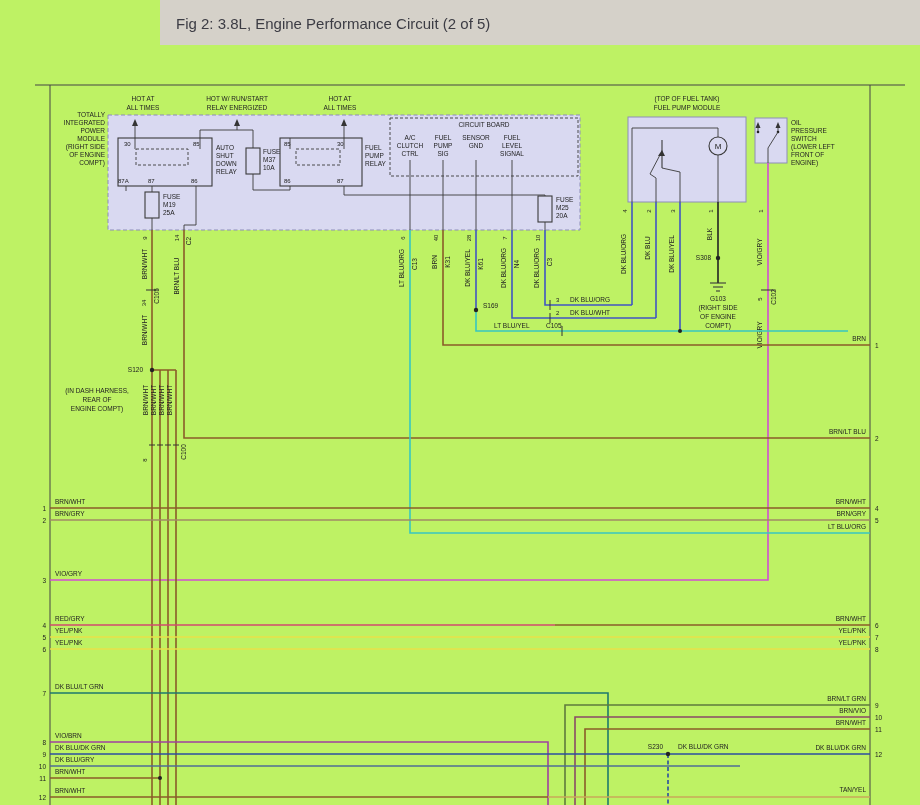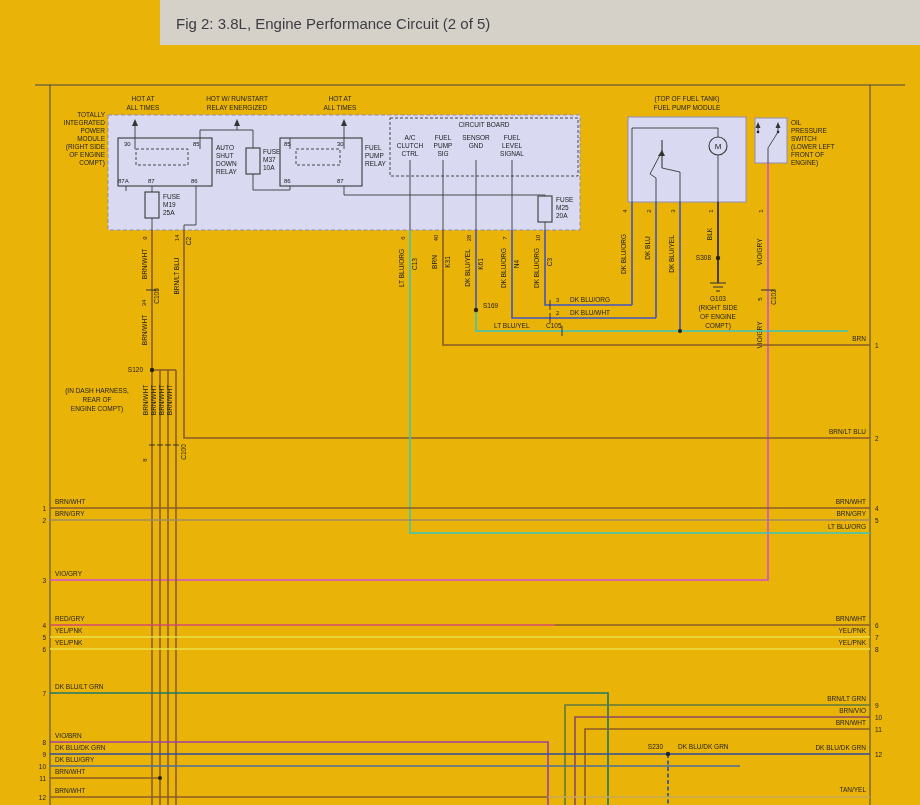--- a/index.html
+++ b/index.html
@@ -1,16 +1,16 @@
 <!DOCTYPE html>
 <html style="--c-brn: #8a5c28; --c-brngry: #a18a66; --c-teal: #38c6c0; --c-dkblu: #4055c2; --c-blk: #222222; --c-vio: #d24ed2; --c-red: #d14a6e; --c-yel: #e8e049; --c-dkgrn: #1e7a6c; --c-brnltgrn: #5f7b3c; --c-brnvio: #8a4a66; --c-dbdg: #2b4da0; --c-dbgry: #4e6d96; --c-tan: #c9a958; --c-viobrn: #a040a0; --c-module: #d9d9f1;"><head>
 <meta charset="utf-8">
 <style>
   html,body{margin:0;padding:0;background:#ffffff;}
-  #stage{position:relative;width:920px;height:805px;background:#eab308;overflow:hidden;
+  #stage{position:relative;width:920px;height:805px;background:#bef264;overflow:hidden;
          font-family:"Liberation Sans",sans-serif;}
   svg{display:block;}
   svg text{font-size:6.5px;fill:#222;font-family:"Liberation Sans",sans-serif;}
   .title{font-size:15px;fill:#3c3c44;}
   .pin{font-size:6px;}
   .k{stroke:#3a3a3a;stroke-width:0.9;fill:none;}
   .k2{stroke:#3a3a3a;stroke-width:1.1;fill:none;}
   .frame{stroke:#444;stroke-width:1;fill:none;}
   .dash{stroke-dasharray:4 2.5;}
   .dash2{stroke-dasharray:3 2;}

